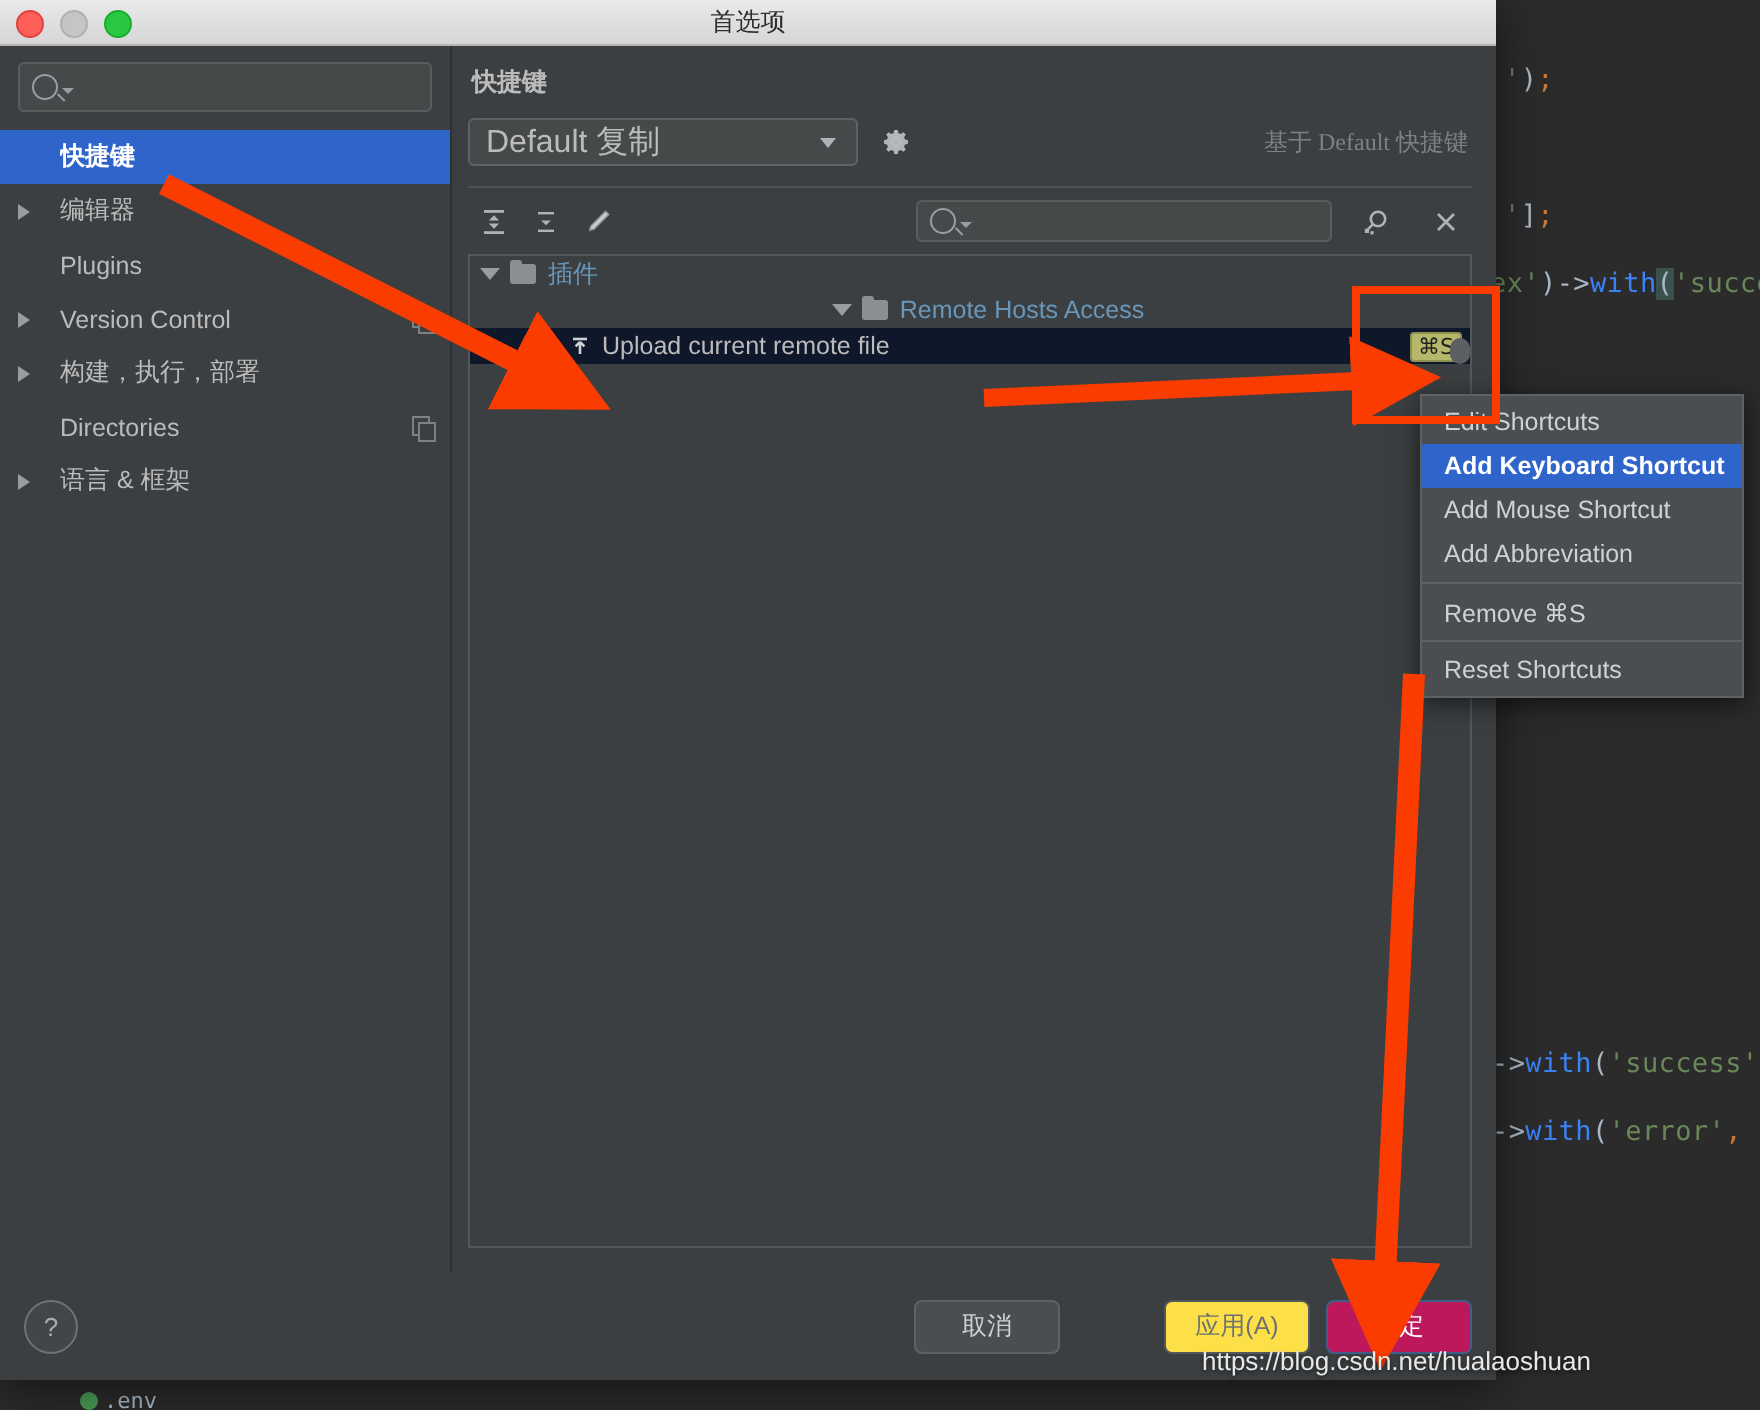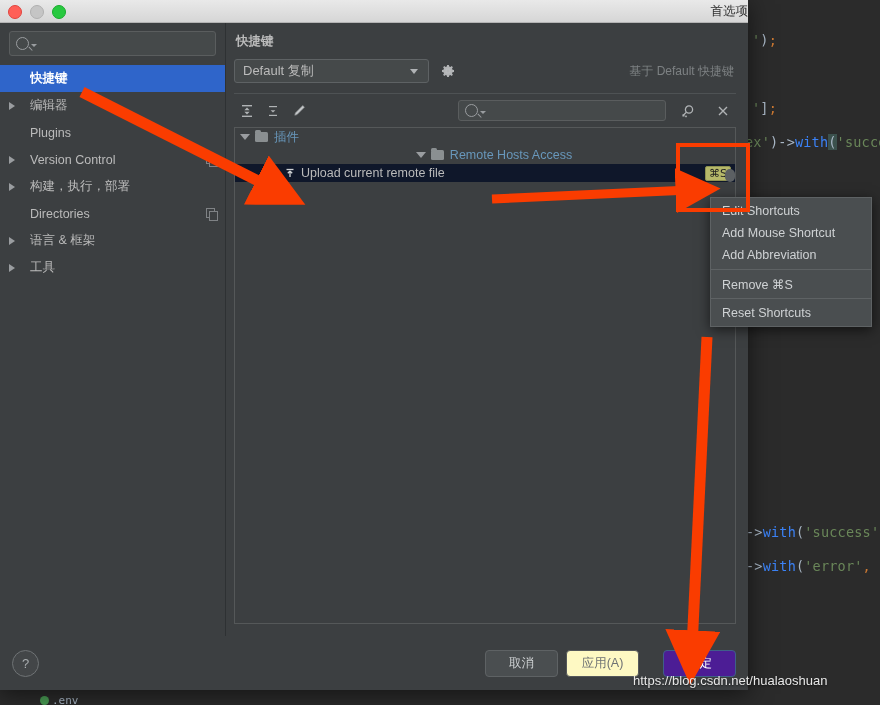--- a/index.html
+++ b/index.html
@@ -33,21 +33,21 @@
     height:22px;flex:0 0 22px;
     background:linear-gradient(#e9e9e9,#d6d6d6);
     border-bottom:1px solid #b4b4b4;
     position:relative;display:flex;align-items:center;
   }
   .traffic{position:absolute;left:8px;top:5px;display:flex;gap:8px;}
   .tl{width:12px;height:12px;border-radius:50%;}
   .tl.red{background:#ff5f57;border:1px solid #e0443e;}
   .tl.yellow{background:#c5c5c5;border:1px solid #b0b0b0;}
   .tl.green{background:#28c940;border:1px solid #19ac2d;}
-  #win-title{width:100%;text-align:right;font-size:12.5px;color:#2e2e2e;font-weight:normal;}
+  #win-title{width:100%;text-align:center;font-size:12.5px;color:#2e2e2e;font-weight:normal;}
 
   #dialog-body{flex:1;display:flex;min-height:0;}
 
   
   #sidebar{
     width:225px;flex:0 0 225px;background:#3c3f41;
     border-right:1px solid #2e3133;display:flex;flex-direction:column;min-height:0;
   }
   .side-search-wrap{padding:8px 9px 6px 9px;}
   .side-search{
@@ -79,25 +79,25 @@
   .copy-ic::after{content:"";position:absolute;left:3px;top:2.5px;width:7px;height:8px;border:1.2px solid #9a9da0;background:#3c3f41;}
 
   
   #main{flex:1;display:flex;flex-direction:column;min-width:0;background:#3c3f41;padding:0 12px 0 8px;}
   #main-title{font-size:12.5px;color:#bbbbbb;font-weight:bold;padding:10px 0 9px 2px;}
   #scheme-row{display:flex;align-items:center;gap:11px;padding-bottom:10px;}
   .combo{
     width:195px;height:24px;background:#45494a;border:1px solid #5e6264;border-radius:3px;
     display:flex;align-items:center;padding:0 4px 0 8px;box-sizing:border-box;
   }
-  .combo-label{font-size:13px;color:#bbbbbb;flex:1;white-space:nowrap;}
+  .combo-label{font-size:16px;color:#bbbbbb;flex:1;white-space:nowrap;}
   .combo-arrow{width:0;height:0;border-left:4px solid transparent;border-right:4px solid transparent;border-top:5px solid #b0b3b5;margin-right:6px;}
   .gear{width:16px;height:16px;position:relative;flex:0 0 16px;}
   .gear svg{display:block;}
-  #based-on{margin-left:auto;font-size:12px;color:#7d8183;white-space:nowrap;padding-right:2px;}
+  #based-on{margin-left:auto;font-size:12px;color:#7d8183;white-space:nowrap;padding-right:2px;font-family:Liberation Serif, serif;}
 
   #divider{height:1px;background:#4e5254;margin:0 0 0 0;}
 
   #tree-toolbar{display:flex;align-items:center;height:33px;gap:0;}
   .tb-ic{width:26px;height:22px;display:flex;align-items:center;justify-content:center;}
   .tb-ic svg{display:block;}
   #tool-search{
     margin-left:auto;display:flex;align-items:center;gap:9px;
   }
   .tool-search-box{
@@ -129,37 +129,37 @@
   #footer{height:54px;flex:0 0 54px;display:flex;align-items:center;padding:0 12px;background:#3c3f41;}
   .help-btn{
     width:25px;height:25px;border-radius:50%;border:1px solid #6f7375;background:#434648;
     color:#a9adaf;font-size:13px;display:flex;align-items:center;justify-content:center;
   }
   #footer-btns{margin-left:auto;display:flex;gap:8px;align-items:center;}
   .btn{
     min-width:73px;height:27px;border-radius:4px;border:1px solid #5e6264;background:#4a4e50;
     color:#cfd2d4;font-size:12.5px;display:flex;align-items:center;justify-content:center;padding:0 12px;box-sizing:border-box;
   }
-  .btn.disabled{color:#6e7274;border-color:#55585a;background:#fef9c3;}
-  .btn.primary{background:#4c1d95;border-color:#3f5f88;color:#ffffff;margin-left:16px;}
+  .btn.disabled{color:#6e7274;border-color:#55585a;background:#fde047;margin-left:44px;}
+  .btn.primary{background:#be185d;border-color:#3f5f88;color:#ffffff;}
 
   
   #ctx-menu{
     position:absolute;left:710px;top:197px;width:160px;background:#4a4e50;
     border:1px solid #5e6264;box-shadow:0 3px 12px rgba(0,0,0,.6);
     padding:2px 0;z-index:40;
   }
   .ctx-item{height:22px;display:flex;align-items:center;padding-left:11px;font-size:12.5px;color:#cfd2d4;white-space:nowrap;}
   .ctx-item.highlight{background:#2f65ca;color:#ffffff;font-weight:bold;}
   .ctx-sep{height:1px;background:#5e6264;margin:3px 0;}
 
   
   #annot{position:absolute;inset:0;pointer-events:none;z-index:60;}
   #watermark{
-    position:absolute;left:633px;top:673px;font-size:13px;color:#e8e8e8;
+    position:absolute;left:601px;top:673px;font-size:13px;color:#e8e8e8;
     font-family:"Liberation Sans","DejaVu Sans",sans-serif;z-index:70;white-space:nowrap;
     text-shadow:0 1px 2px rgba(0,0,0,.6);
   }
 </style>
 </head>
 <body>
 
 <div id="editor-bg">
   <div class="code-line" style="left:752px;top:32px;"><span class="c-str">'</span><span class="c-paren">)</span><span class="c-punct">;</span></div>
   <div class="code-line" style="left:752px;top:100px;"><span class="c-str">'</span><span class="c-paren">]</span><span class="c-punct">;</span></div>
@@ -213,24 +213,20 @@
             <span class="side-label">构建，执行，部署</span>
           </div>
           <div class="side-item">
             <span class="arrow hidden"></span>
             <span class="side-label">Directories</span>
             <span class="copy-ic"></span>
           </div>
           <div class="side-item">
             <span class="arrow"></span>
             <span class="side-label">语言 &amp; 框架</span>
-          </div>
-          <div class="side-item">
-            <span class="arrow"></span>
-            <span class="side-label">工具</span>
           </div>
         </div>
     </div>
 
     <div id="main">
       <div id="main-title">快捷键</div>
 
       <div id="scheme-row">
         <div class="combo">
           <span class="combo-label">Default 复制</span>
@@ -326,20 +322,21 @@
     <div id="footer-btns">
       <div class="btn">取消</div>
       <div class="btn disabled">应用(A)</div>
       <div class="btn primary">确定</div>
     </div>
   </div>
 </div>
 
 <div id="ctx-menu">
     <div class="ctx-item">Edit Shortcuts</div>
+    <div class="ctx-item highlight">Add Keyboard Shortcut</div>
     <div class="ctx-item">Add Mouse Shortcut</div>
     <div class="ctx-item">Add Abbreviation</div>
     <div class="ctx-sep"></div>
     <div class="ctx-item">Remove ⌘S</div>
     <div class="ctx-sep"></div>
     <div class="ctx-item">Reset Shortcuts</div>
   </div>
 
 <svg id="annot" width="880" height="705">
   <defs>

